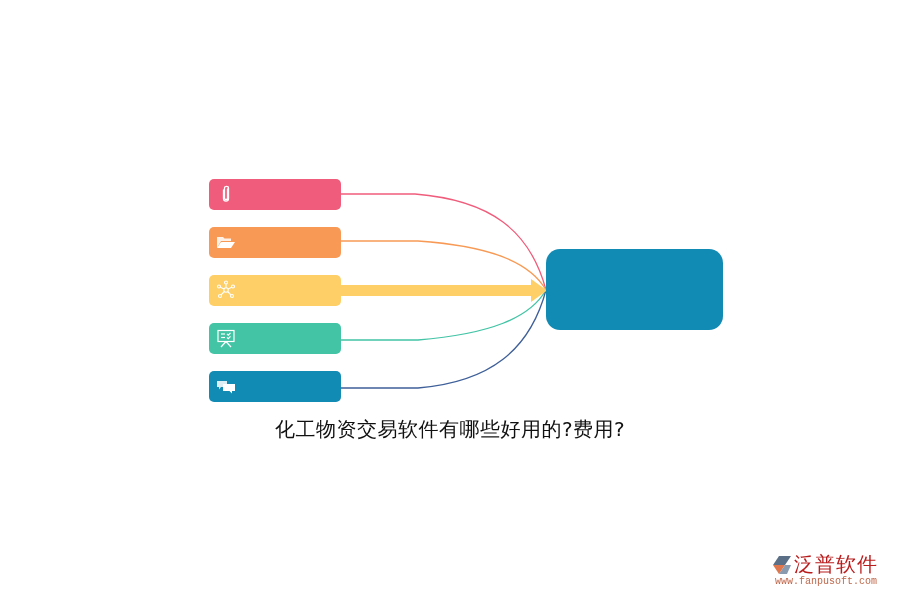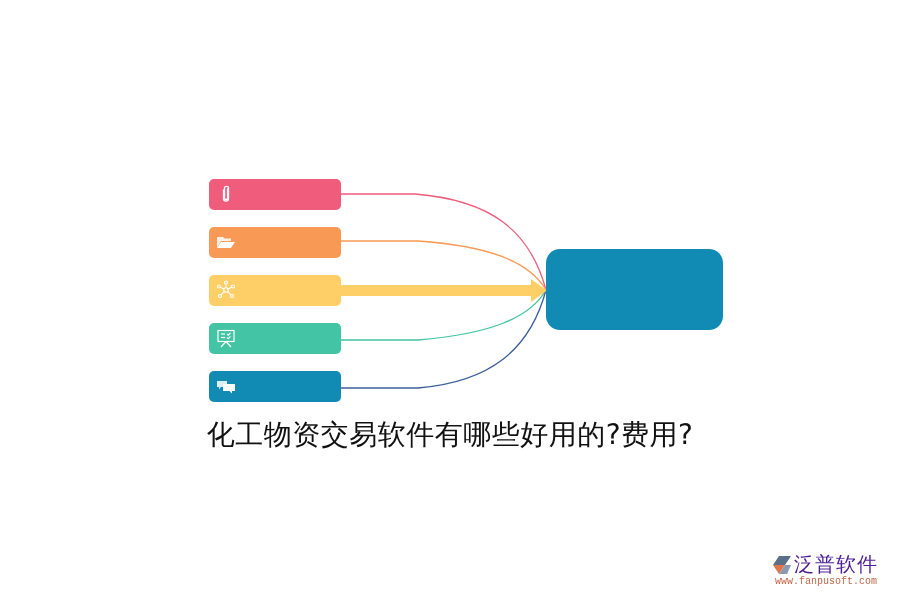--- a/index.html
+++ b/index.html
@@ -4,23 +4,23 @@
   <style>
     html, body { margin: 0; padding: 0; background: #ffffff; }
     body { width: 900px; height: 600px; position: relative; overflow: hidden;
            font-family: "DejaVu Sans", "Liberation Sans", sans-serif; }
     .item-box { position: absolute; left: 209px; width: 132px; height: 31px; border-radius: 5px; }
     .item-icon { position: absolute; left: 7px; top: 5px; width: 20px; height: 20px; }
     .connectors { position: absolute; left: 0; top: 0; width: 900px; height: 600px; }
     .center-box { position: absolute; left: 546px; top: 249px; width: 177px; height: 81px;
                   border-radius: 14px; }
     .title { position: absolute; left: 0; width: 900px; top: 416px; text-align: center;
-             font-size: 28px; color: #111; letter-spacing: 0.5px; }
+             font-size: 20px; color: #111; letter-spacing: 0.5px; }
     .logo { position: absolute; left: 770px; top: 553px; width: 125px; height: 40px; }
-    .logo-cn { position: absolute; left: 24px; top: -2px; font-size: 20px; color: #4c1d95; letter-spacing: 1px; }
+    .logo-cn { position: absolute; left: 24px; top: -2px; font-size: 20px; color: #b91c1c; letter-spacing: 1px; }
     .logo-url { position: absolute; left: 5px; top: 23px; font-size: 10px; color: #c0674a;
                 font-family: Liberation Mono, monospace; }
     .logo-mark { position: absolute; left: 0; top: 0; width: 24px; height: 24px; }
   </style>
 </head>
 <body>
 
 <svg class="connectors" viewBox="0 0 900 600">
   <path d="M341 194 L415 194 C490 200 530 230 546 290" stroke="#f05c7b" stroke-width="1.3" fill="none"></path>
   <path d="M341 241 L418 241 C490 246 530 262 546 290" stroke="#f89a55" stroke-width="1.3" fill="none"></path>

